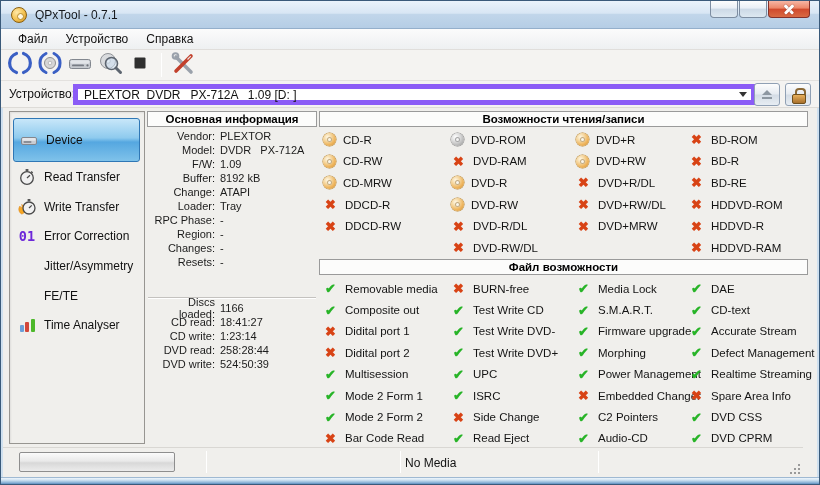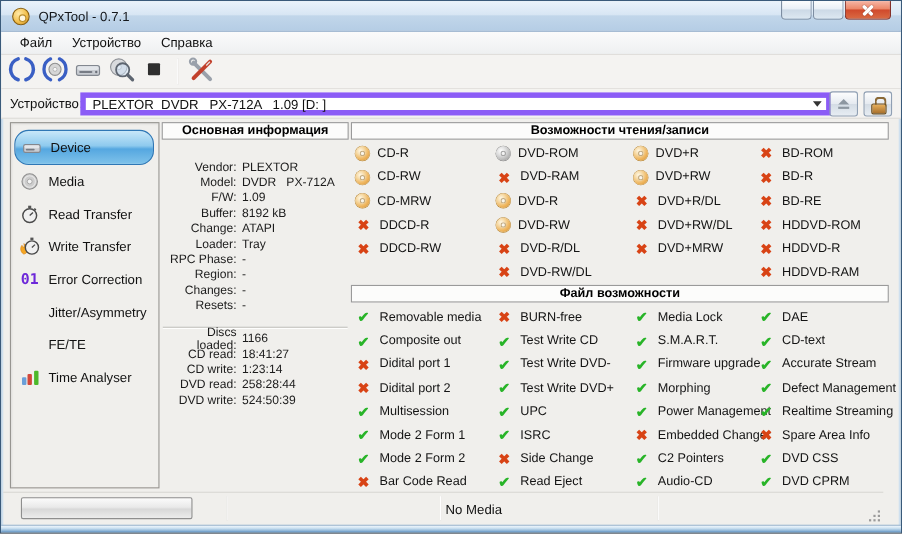--- a/index.html
+++ b/index.html
@@ -63,38 +63,38 @@
   .lock-icon::before { content:""; position:absolute; left:2.5px; top:0; width:7px; height:7px;
     border:2px solid #8b6a38; border-bottom:none; border-radius:4px 4px 0 0; }
   .lock-icon::after { content:""; position:absolute; left:0; top:6px; width:12px; height:8px; border-radius:2px;
     background:linear-gradient(#e8b05c,#a8702c); border:1px solid #6e4f1e; }
 
   
   .sidebar { position:absolute; left:8px; top:110px; width:136px; height:333px; border:1px solid #979591;
     background:#f0efec; padding-top:6px; box-shadow: inset 1px 1px 2px rgba(0,0,0,.07); }
   .side-item { height:29.7px; display:flex; align-items:center; gap:6px; padding-left:6px;
     font-size:12px; color:#111; }
-  .side-item.selected { margin:0 4px 0 3px; height:32px; border:1px solid #2f77b5; border-radius:13px;
+  .side-item.selected { margin:0 4px 0 3px; height:44px; border:1px solid #2f77b5; border-radius:3px;
     padding-left:4px; background:linear-gradient(180deg,#c8e7f9 0%,#8ecaee 45%,#55a7e0 55%,#7fc2ea 100%); }
   .side-ico { width:22px; display:flex; justify-content:center; align-items:center; flex:none; }
   .ico-01 { font-family:"DejaVu Sans Mono", monospace; font-weight:700; font-size:13.5px; color:#6d28d9; }
   .bars { display:flex; align-items:flex-end; gap:1.5px; height:14px; }
   .bars i { display:block; width:4px; border-radius:1px; }
   .bars .b1 { height:7px; background:#6b9fd8; }
   .bars .b2 { height:10px; background:#d2473a; }
   .bars .b3 { height:13px; background:#4db82a; }
 
   
   .panel-header { position:absolute; height:16px; border:1px solid #9a9a9a; background:#fcfcfb;
     font-size:11.5px; font-weight:700; color:#000; text-align:center; line-height:14.5px; }
   .hdr-info { left:146px; top:110px; width:170px; }
   .hdr-rw   { left:318px; top:110px; width:489px; }
   .hdr-gen  { left:318px; top:258px; width:489px; }
   .info-rows { position:absolute; left:148px; width:168px; }
-  #info-rows { top:128px;margin-top:16px; }
+  #info-rows { top:128px; }
   #info-stats { top:300px; }
   .irow { display:flex; height:14.05px; align-items:center; }
   .ilabel { width:66px; text-align:right; font-size:11px; color:#1c1c1c; flex:none; }
   .ival { margin-left:5px; font-size:11px; color:#1c1c1c; white-space:pre; }
   .info-sep { position:absolute; left:147px; top:296px; width:168px; height:1px; background:#c4c2bf;
     box-shadow:0 1px 0 #fff; }
 
   
   .caps-grid { position:absolute; left:318px; width:489px; display:grid;
     grid-template-columns:128px 125px 113px 1fr; align-items:start; }
@@ -224,30 +224,20 @@
             <rect x="1.5" y="6.5" width="15" height="7" rx="1.5" fill="#c9ccd2" stroke="#83878e"></rect>
             <rect x="2.3" y="7.1" width="13.4" height="2.6" rx="1.2" fill="#e4e6ea"></rect>
             <rect x="3.5" y="10.3" width="8" height="1.5" rx=".7" fill="#767b84"></rect>
           </svg>
         </span>
         <span class="side-label">Device</span>
       </div>
       <div class="side-item">
         <span class="side-ico">
           <svg width="18" height="18" viewBox="0 0 18 18">
-            <circle cx="9" cy="9" r="7" fill="#cdcdcd" stroke="#8e8e8e"></circle>
-            <circle cx="9" cy="9" r="5.2" fill="none" stroke="#e6e6e6"></circle>
-            <circle cx="9" cy="9" r="2.2" fill="#f4f4f4" stroke="#9a9a9a" stroke-width=".7"></circle>
-          </svg>
-        </span>
-        <span class="side-label">Media</span>
-      </div>
-      <div class="side-item">
-        <span class="side-ico">
-          <svg width="18" height="18" viewBox="0 0 18 18">
             <rect x="7.6" y="1" width="2.8" height="2.2" fill="#555"></rect>
             <line x1="13.2" y1="3.6" x2="14.6" y2="5" stroke="#4a4a4a" stroke-width="1.4"></line>
             <circle cx="9" cy="10" r="6.3" fill="#f0f0f0" stroke="#4a4a4a" stroke-width="1.3"></circle>
             <line x1="9" y1="10" x2="12" y2="7.2" stroke="#4a4a4a" stroke-width="1.2"></line>
           </svg>
         </span>
         <span class="side-label">Read Transfer</span>
       </div>
       <div class="side-item">
         <span class="side-ico">

